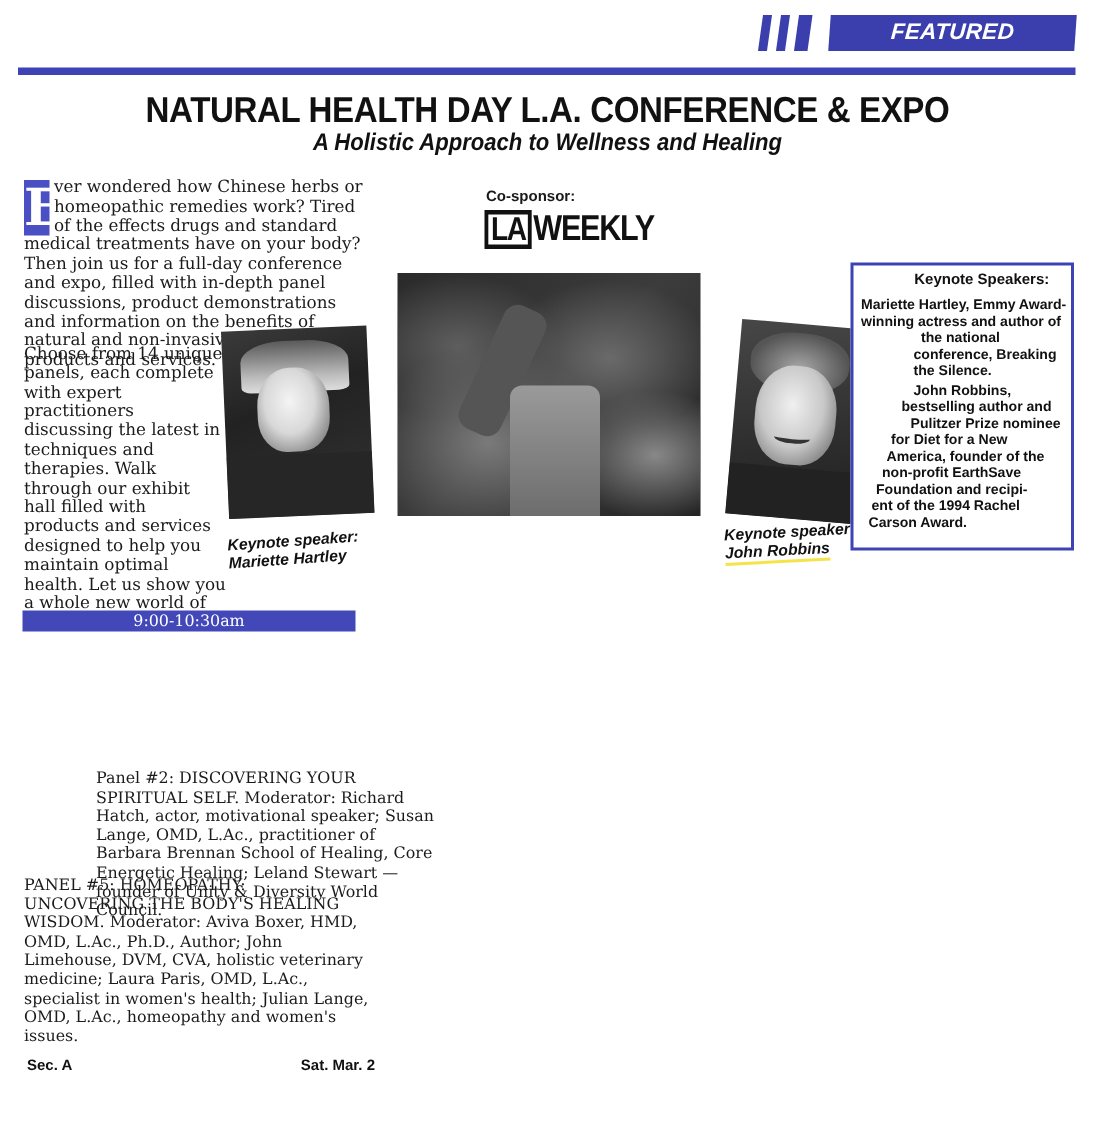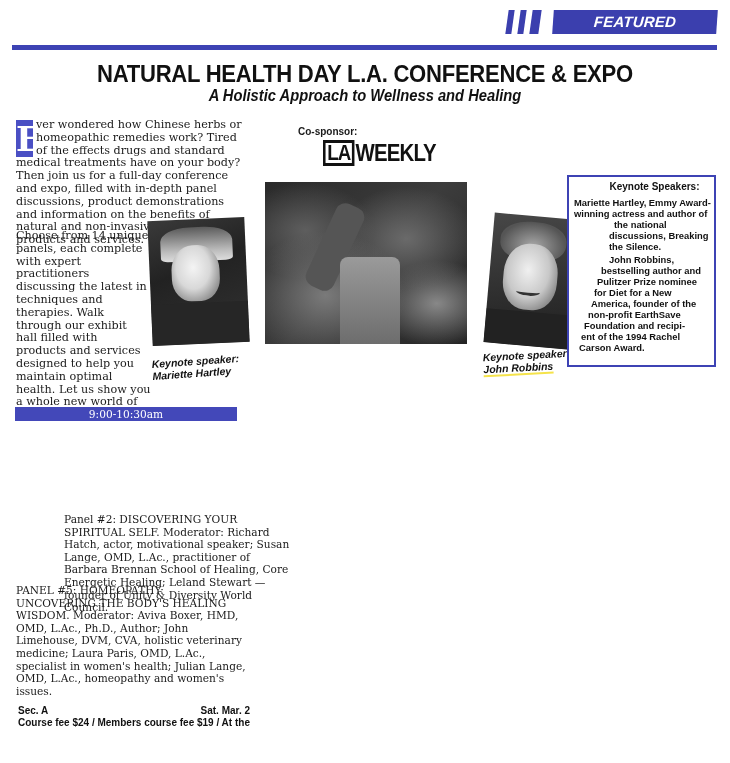--- a/index.html
+++ b/index.html
@@ -36,21 +36,21 @@
     .photo-hartley .hair { position: absolute; left: 12px; top: 8px; width: 72px; height: 34px; border-radius: 40% 40% 10% 10%;
       background: linear-gradient(180deg, #5a5a5a, #bcbcbc 70%, #ddd); }
     .photo-hartley .torso { position: absolute; left: 0; top: 84px; width: 97px; height: 41px; background: #262626; }
 
     .caption { font-family: "Liberation Sans", sans-serif; font-weight: bold; font-style: italic; font-size: 10.5px;
       line-height: 11.5px; color: #111; }
     .cap-hartley { left: 152px; top: 356px; transform: rotate(-4deg); }
     .cap-robbins { left: 483px; top: 350px; transform: rotate(-3deg); }
     .cap-robbins .hl { border-bottom: 2px solid #f5e34a; }
 
-    .cosponsor { left: 298px; top: 126px; font-family: "Liberation Sans", sans-serif; font-weight: bold; font-size: 10px; }
+    .cosponsor { left: 324px; top: 126px; font-family: "Liberation Sans", sans-serif; font-weight: bold; font-size: 10px; }
     .la-logo { left: 323px; top: 140px; height: 26px; display: flex; align-items: center; font-family: "Liberation Sans", sans-serif;
       font-weight: bold; font-size: 24px; letter-spacing: -1px; color: #111; transform: scaleX(0.85); transform-origin: left; }
     .la-logo .la { border: 3px solid #111; padding: 0 2px; line-height: 20px; font-size: 22px; margin-right: 1px; }
 
     .photo-center { left: 265px; top: 182px; width: 202px; height: 162px;
       background:
         radial-gradient(ellipse at 30% 70%, #7a7a7a 0%, transparent 40%),
         radial-gradient(ellipse at 70% 35%, #6a6a6a 0%, transparent 35%),
         radial-gradient(ellipse at 85% 75%, #888 0%, transparent 25%),
         radial-gradient(ellipse at 20% 30%, #5e5e5e 0%, transparent 30%),
@@ -141,42 +141,39 @@
   <div>Keynote speaker:</div>
   <div><span class="hl">John Robbins</span></div>
 </div>
 
 <div class="abs keynote-box">
   <div class="kb-title">Keynote Speakers:</div>
   <div class="kb-p1">
     <span class="kb-line">Mariette Hartley, Emmy Award-</span>
     <span class="kb-line">winning actress and author of</span>
     <span class="kb-line" style="padding-left:40px">the national</span>
-    <span class="kb-line" style="padding-left:35px"><span>discussions,</span> <span class="kb-i">Breaking</span></span>
+    <span class="kb-line" style="padding-left:35px"><span>conference,</span> <span class="kb-i">Breaking</span></span>
     <span class="kb-line kb-i" style="padding-left:35px">the Silence.</span>
   </div>
   <div class="kb-p2">
     <span class="kb-line" style="padding-left:40px">John Robbins,</span>
     <span class="kb-line" style="padding-left:32px">bestselling author and</span>
-    <span class="kb-line" style="padding-left:28px">Pulitzer Prize nominee</span>
+    <span class="kb-line" style="padding-left:38px">Pulitzer Prize nominee</span>
     <span class="kb-line" style="padding-left:25px"><span>for </span><span class="kb-i">Diet for a New</span></span>
     <span class="kb-line" style="padding-left:22px"><span class="kb-i">America,</span><span> founder of the</span></span>
     <span class="kb-line" style="padding-left:19px">non-profit EarthSave</span>
     <span class="kb-line" style="padding-left:15px">Foundation and recipi-</span>
     <span class="kb-line" style="padding-left:12px">ent of the 1994 Rachel</span>
     <span class="kb-line" style="padding-left:10px">Carson Award.</span>
   </div>
 </div>
 
 <div class="abs timebar">9:00-10:30am</div>
 
 <div class="abs panel panel2">Panel #2:  DISCOVERING YOUR SPIRITUAL SELF.  Moderator:  Richard Hatch, actor, motivational speaker; Susan Lange, OMD, L.Ac., practitioner of Barbara Brennan School of Healing, Core Energetic Healing; Leland Stewart — founder of Unity &amp; Diversity World Council.</div>
 <div class="abs panel panel5">PANEL #5: HOMEOPATHY: UNCOVERING THE BODY'S HEALING WISDOM. Moderator:  Aviva Boxer, HMD, OMD, L.Ac., Ph.D., Author; John Limehouse, DVM, CVA, holistic veterinary medicine; Laura Paris, OMD, L.Ac., specialist in women's health; Julian Lange, OMD, L.Ac., homeopathy and women's issues.</div>
 
 <div class="abs course">
   <div class="row">
       <span>Sec. A</span>
       <span>Sat. Mar. 2</span>
     </div>
-  <div class="row">
-      <span>Course fee $24 / Members course fee $19 / At the</span>
-    </div>
 </div>
 
 </body></html>

